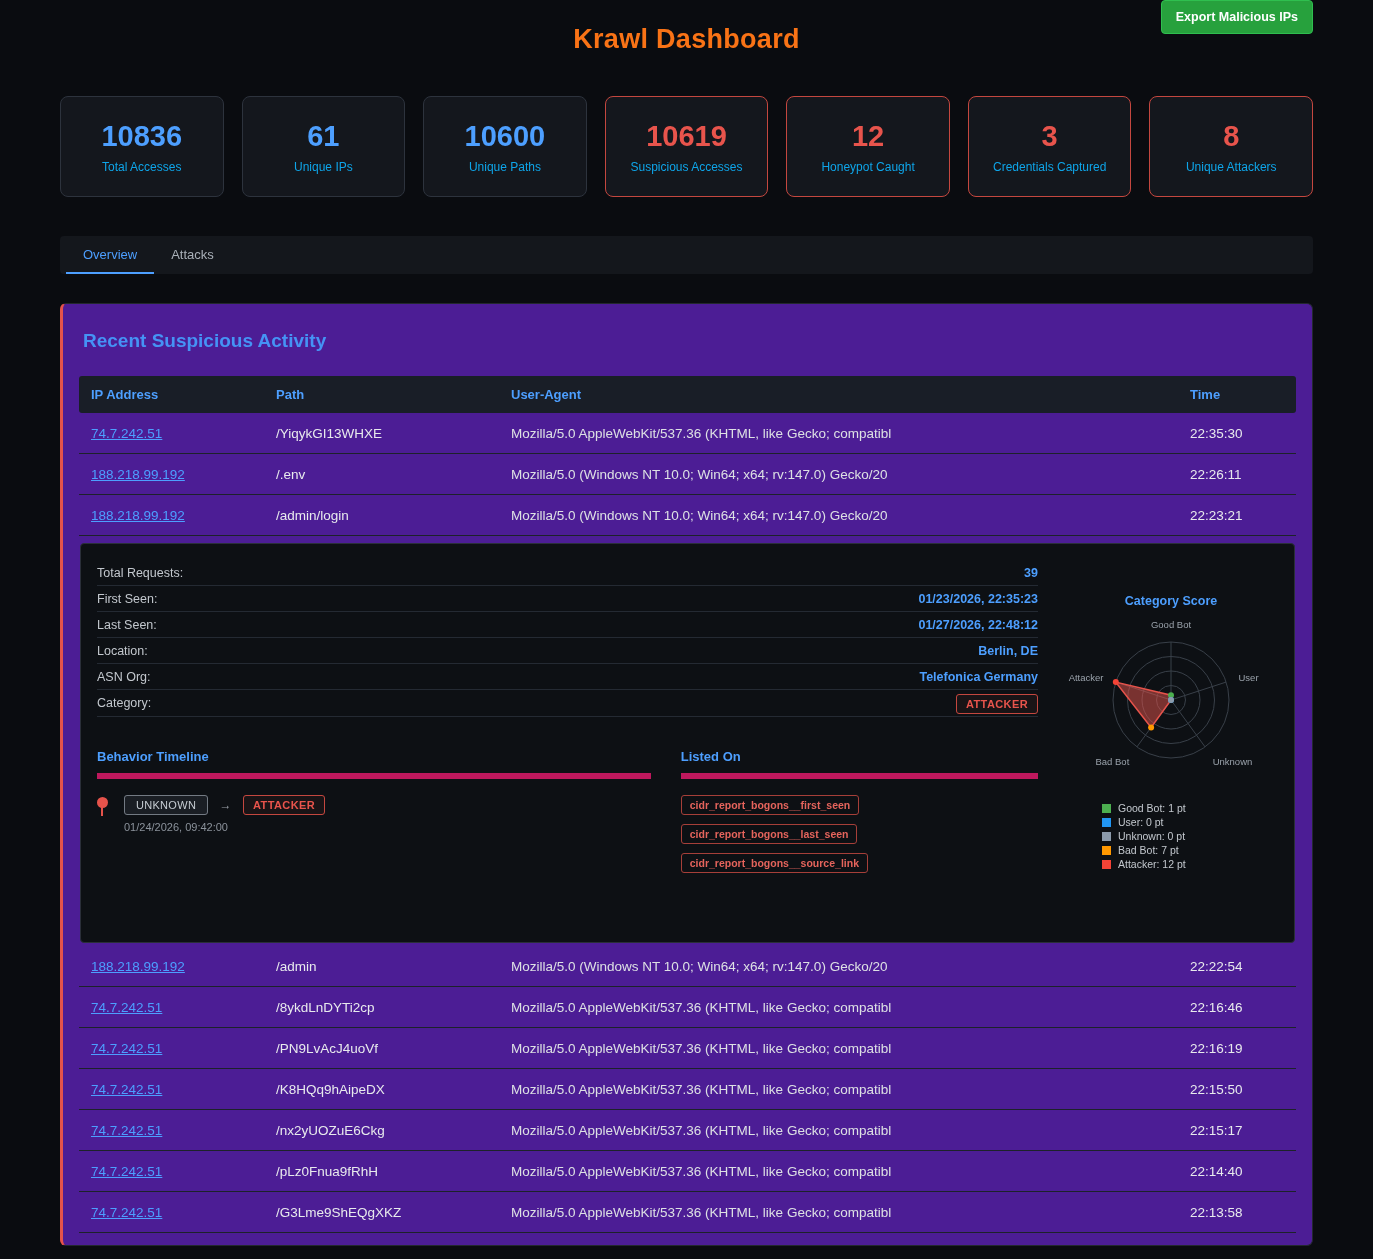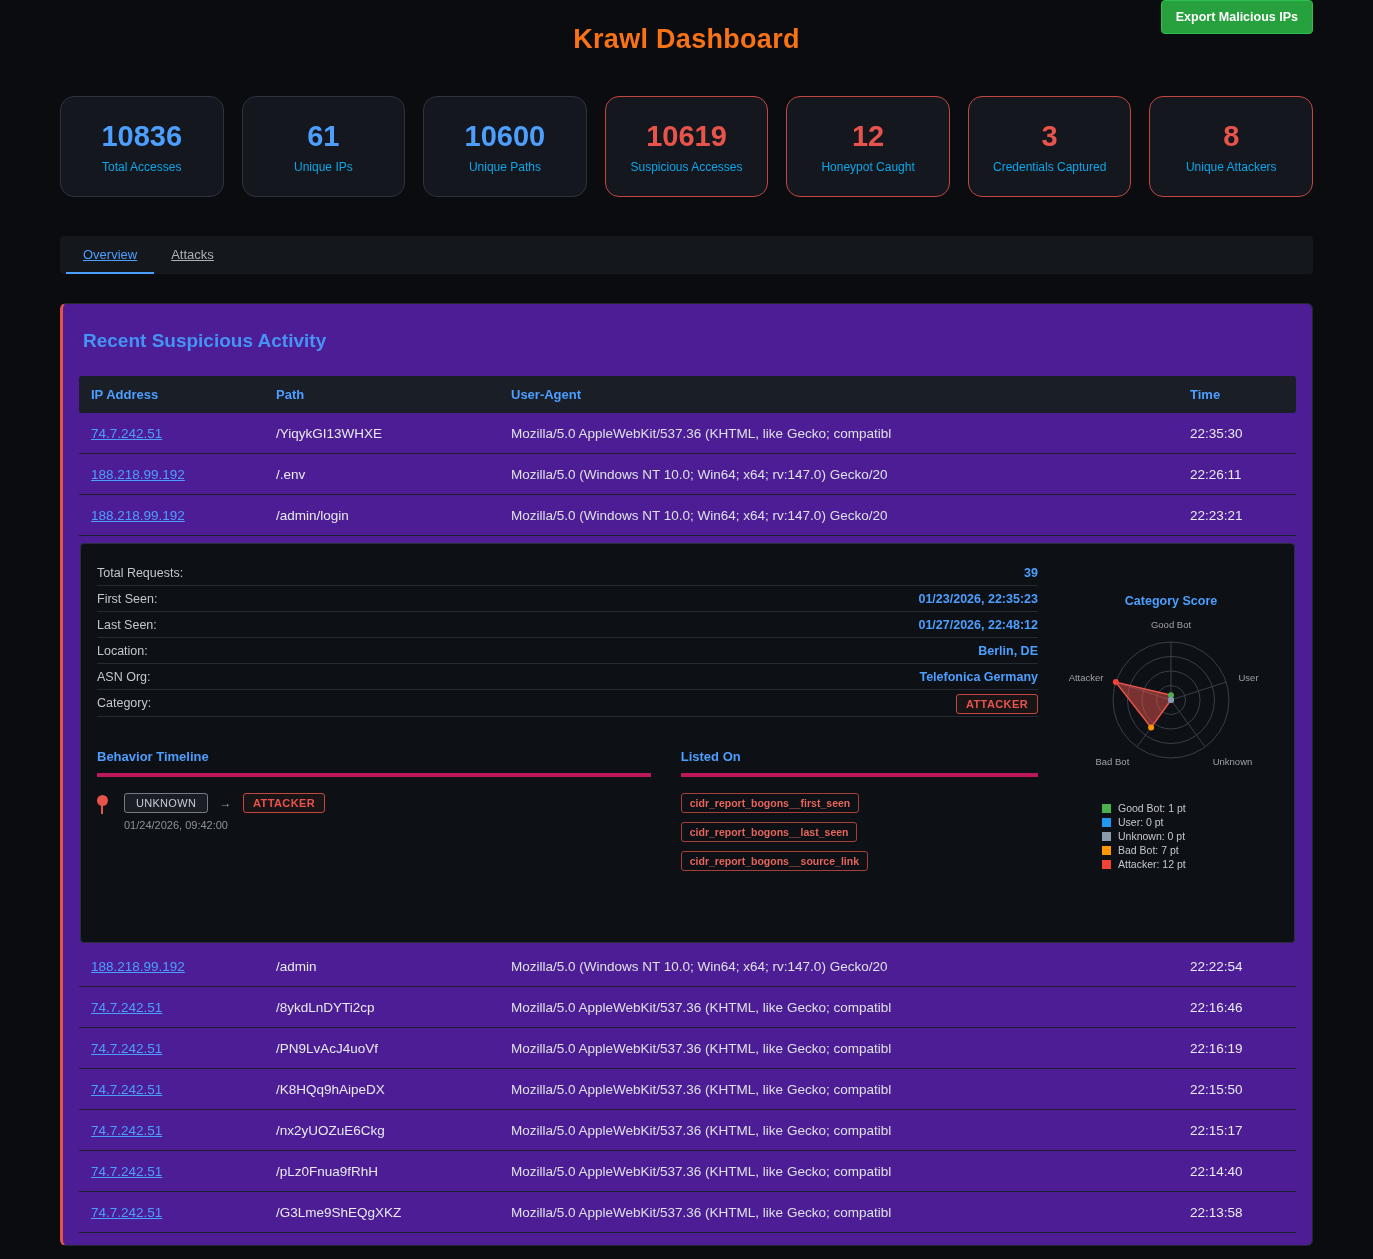--- a/index.html
+++ b/index.html
@@ -19,33 +19,33 @@
     position: absolute; right: 0; top: 0;
     background: #27a13d; color: #fff; border: 1px solid #2fbf4f;
     border-radius: 4px; padding: 9px 14px; font-size: 12.5px; font-weight: bold;
     font-family: "Liberation Sans", sans-serif; cursor: pointer;
   }
 
   
   .stats-row { display: flex; gap: 18px; }
   .stat-card {
     flex: 1; height: 101px; background: #14171d;
-    border: 1px solid #2d333d; border-radius: 14px;
+    border: 1px solid #2d333d; border-radius: 8px;
     display: flex; flex-direction: column; align-items: center; justify-content: center; gap: 7px;
   }
   .stat-card.alert { border-color: #c4473f; }
   .stat-value { font-size: 29px; font-weight: bold; color: #4d9fff; }
   .stat-card.alert .stat-value { color: #e8544c; }
   .stat-label { font-size: 12px; color: #0ea5e9; }
 
   
   .tabs { margin-top: 39px; background: #14171c; border-radius: 4px; display: flex; height: 38px; padding: 0 6px; }
   .tab {
     display: flex; align-items: center; padding: 0 17px; font-size: 13px;
-    color: #a9b0b8; text-decoration: underline; cursor: pointer; border-bottom: 2px solid transparent;
+    color: #a9b0b8; cursor: pointer; border-bottom: 2px solid transparent;
   }
   .tab.active { color: #4d9fff; border-bottom-color: #4d9fff; }
 
   
   .panel {
     margin-top: 29px; margin-bottom: 14px;
     background: #4c1d95; border: 1px solid #23282f; border-left: 3px solid #e5534b;
     border-radius: 6px; padding: 16px 16px 12px 16px;
   }
   .panel h2 { color: #4593f5; font-size: 19px; font-weight: bold; margin: 10px 0 24px 4px; }
@@ -70,21 +70,21 @@
   .kv-row { display: flex; justify-content: space-between; align-items: center; min-height: 26px; padding: 4px 0; border-bottom: 1px solid #242a33; }
   .kv-label { color: #c3c8ce; font-size: 12.5px; }
   .kv-value { color: #4d9fff; font-size: 12.5px; font-weight: bold; }
   .badge-red {
     border: 1px solid #c4473f; color: #e8544c; background: rgba(229,83,75,.06);
     font-size: 11px; font-weight: bold; padding: 3px 9px; border-radius: 3px; letter-spacing: .4px;
   }
   .detail-cols { display: flex; gap: 30px; margin-top: 32px; }
   .behavior { flex: 1.55; min-width: 0; }
   .listed { flex: 1; min-width: 0; }
-  .detail-cols h3 { color: #4d9fff; font-size: 13px; font-weight: bold; padding-bottom: 9px; border-bottom: 4px solid #be185d; margin-bottom: 16px; }
+  .detail-cols h3 { color: #4d9fff; font-size: 13px; font-weight: bold; padding-bottom: 9px; border-bottom: 6px solid #be185d; margin-bottom: 16px; }
   .timeline-item { position: relative; padding-left: 27px; }
   .timeline-dot { position: absolute; left: 0; top: 2px; width: 11px; height: 11px; border-radius: 50%; background: #e5534b; }
   .timeline-dot::after { content: ""; position: absolute; left: 4px; top: 10px; width: 2px; height: 9px; background: #e5534b; }
   .badge-gray { border: 1px solid #737a83; color: #c6ccd2; background: #1a1e24; font-size: 11px; padding: 3px 11px; border-radius: 3px; letter-spacing: .3px; }
   .timeline-arrow { color: #9aa0a8; margin: 0 7px; font-size: 12px; }
   .timeline-time { color: #8b929b; font-size: 11px; margin-top: 8px; }
   .listed-badges { display: flex; flex-wrap: wrap; gap: 9px; font-weight: bold; }
   .listed-badge { border: 1px solid #a63f39; color: #e5645c; font-size: 10.5px; padding: 3px 8px; border-radius: 3px; cursor: pointer; }
 
   

